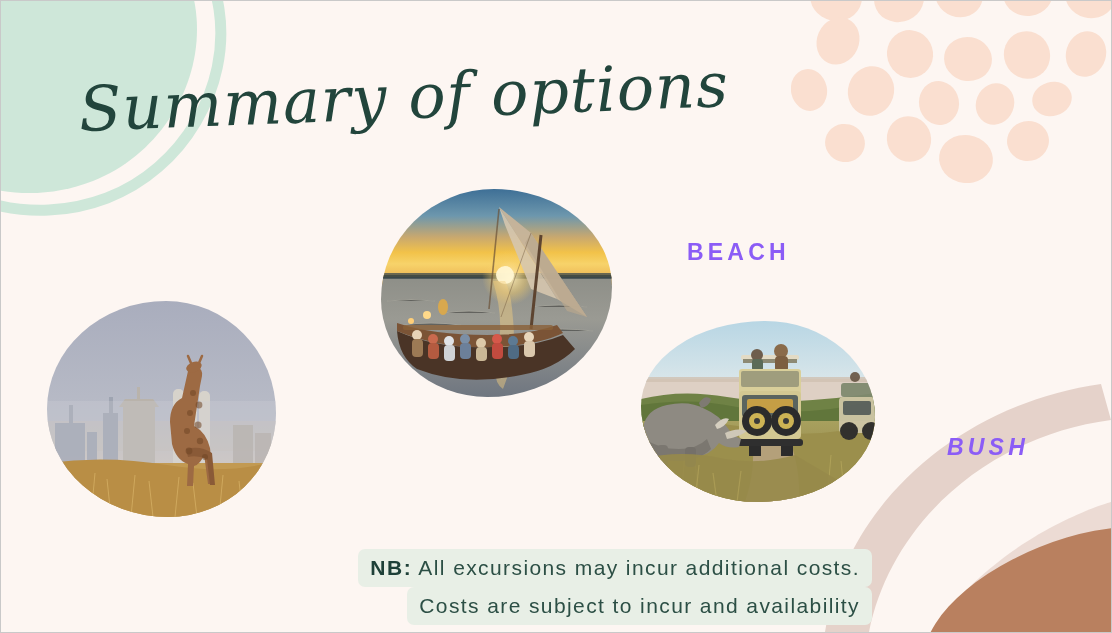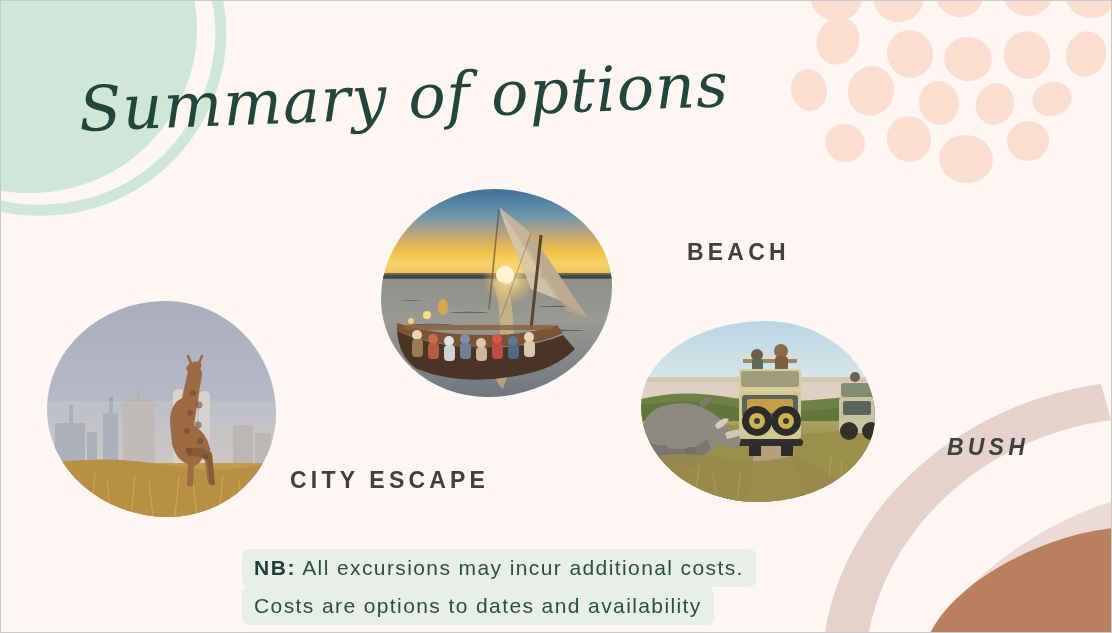--- a/index.html
+++ b/index.html
@@ -91,34 +91,34 @@
   #photo-beach { left: 380px; top: 188px; width: 231px; height: 208px; }
   #photo-bush  { left: 640px; top: 320px; width: 234px; height: 181px; }
 
   
   .label {
     position: absolute;
     font-family: "Liberation Sans", sans-serif;
     font-weight: bold;
     font-size: 23px;
     letter-spacing: 4.2px;
-    color: #404040;
+    color: #8b5cf6;
     white-space: nowrap;
   }
   #label-beach { left: 686px; top: 238px; }
   #label-city  { left: 289px; top: 466px; }
   #label-bush  { left: 946px; top: 433px; font-style: italic; }
 
   
   .note {
     position: absolute;
     left: 241px;
     top: 548px;
     width: 630px;
-    text-align: left;
+    text-align: right;
     font-size: 21px;
     line-height: 33px;
     color: #2c4f45;
     letter-spacing: 1.4px;
   }
   .note .ln {
     display: inline-block;
     background: #e8efe6;
     border-radius: 7px;
     padding: 2px 12px 3px 12px;
@@ -434,26 +434,25 @@
             <path d="M34 181 L30 150"></path>
             <path d="M54 181 L58 144"></path>
           <path d="M76 181 L72 152"></path>
             <path d="M96 181 L100 150"></path>
         </g>
       </svg>
     </div>
   </div>
 
   <div class="label" id="label-beach">BEACH</div>
-  <div class="label" id="label-city">CITY ESCAPE</div>
   <div class="label" id="label-bush">BUSH</div>
 
   <div class="note">
     <div>
       <span class="ln"><span class="nb">NB:</span>
         <span>All excursions may incur additional costs.</span></span>
     </div>
     <div>
-      <span class="ln">Costs are options to dates and availability</span>
+      <span class="ln">Costs are subject to incur and availability</span>
     </div>
   </div>
 
 </div>
 
 </body></html>

